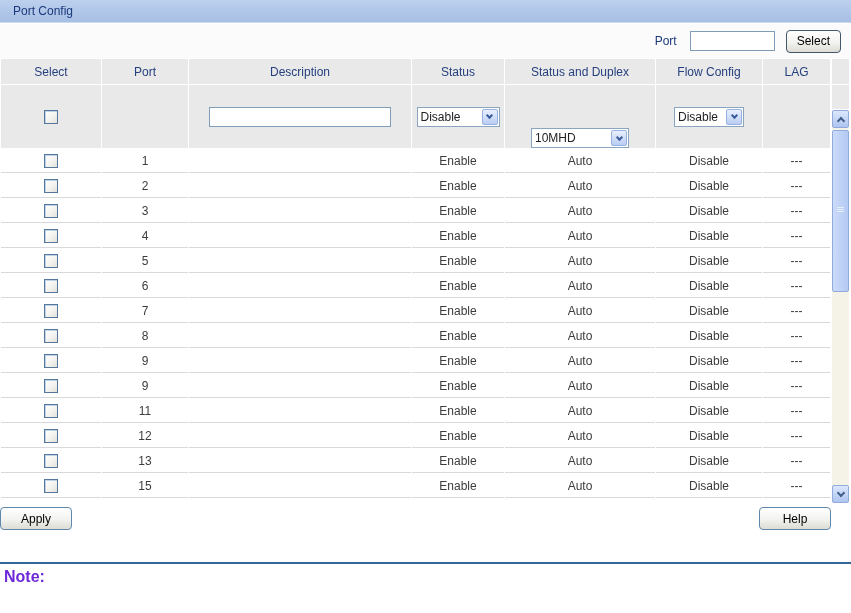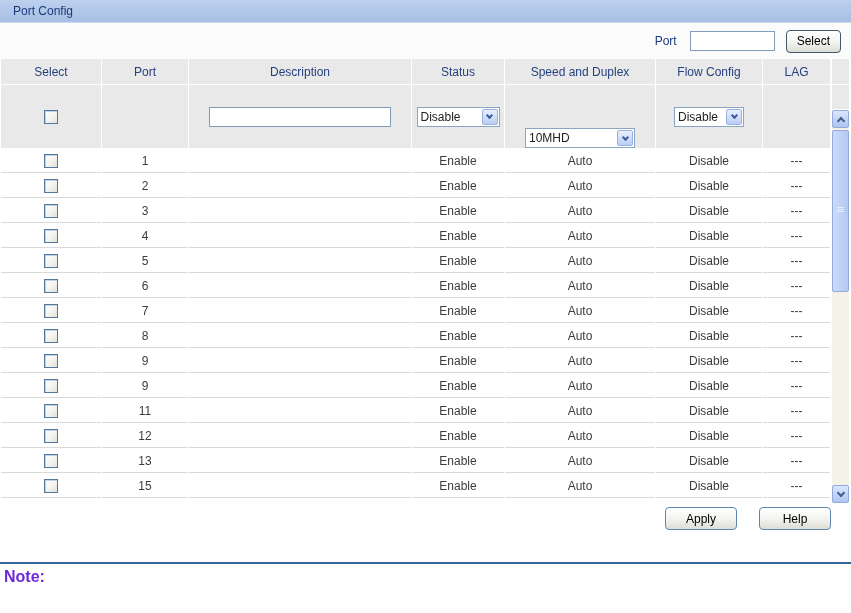--- a/index.html
+++ b/index.html
@@ -46,21 +46,21 @@
   
   .xpselect { display:inline-flex; align-items:center; height:20px;
     border:1px solid #8AA5C0; background:#fff; cursor:default; }
   .xpselect .stext { flex:1; font-size:12px; color:#222; text-align:left;
     padding:0 3px; white-space:nowrap; overflow:hidden; }
   .xpselect .abtn { width:16px; height:16px; margin:1px; border:1px solid #97B2E2;
     border-radius:2px; background:linear-gradient(#E9F0FD,#B9CCF3);
     display:flex; align-items:center; justify-content:center; }
   .chev-down { width:5px; height:5px; border-right:2px solid #3A5A9A;
     border-bottom:2px solid #3A5A9A; transform:rotate(45deg); margin-top:-2px; }
-  .w-status { width:83px; } .w-speed { width:110px;margin-top:43px; } .w-flow { width:70px; }
+  .w-status { width:83px; } .w-speed { width:98px;margin-top:43px; } .w-flow { width:70px; }
 
   
   input[type=checkbox] { appearance:none; -webkit-appearance:none;
     width:14px; height:14px; border:1px solid #54779B;
     background:linear-gradient(135deg,#FFFFFF 0%,#F4F3F0 55%,#E2E0D8 100%);
     box-shadow:inset 1px 1px 0 rgba(150,185,215,.6); vertical-align:middle; }
 
   
   .sbar { position:absolute; left:832px; top:110px; width:17px; height:393px;
     background:#F5F2E7; }
@@ -75,21 +75,21 @@
   .grip { position:absolute; left:4px; top:50%; margin-top:-4px; width:7px; }
   .grip i { display:block; height:1px; margin-bottom:1px; background:#8FA8D8;
     border-bottom:1px solid #E8EFFC; }
   .chev-up-s { width:6px; height:6px; border-left:2px solid #44608C;
     border-top:2px solid #44608C; transform:rotate(45deg); margin-top:3px; }
   .chev-down-s { width:6px; height:6px; border-right:2px solid #44608C;
     border-bottom:2px solid #44608C; transform:rotate(45deg); margin-bottom:3px; }
 
   
   .actions { position:absolute; left:0; top:507px; width:831px;
-    display:flex; justify-content:flex-end; gap:22px; }
+    display:flex; justify-content:space-between; gap:22px; }
   .actions .btn { width:72px; }
 
   
   .divider { position:absolute; left:0; top:562px; width:851px; height:2px;
     background:#336699; }
   .note-h { position:absolute; left:4px; top:568px; font-size:16px;
     font-weight:bold; color:#6d28d9; }
   .note-t { position:absolute; left:4px; top:593px; font-size:12px; color:#2A2A2A; }
 </style>
 </head>
@@ -116,21 +116,21 @@
         <col style="width:150px">
         <col style="width:106px">
       <col style="width:67px">
     </colgroup>
     <thead>
       <tr>
         <th>Select</th>
         <th>Port</th>
         <th>Description</th>
         <th>Status</th>
-        <th>Speed and Duplex</th>
+        <th>Status and Duplex</th>
         <th>Flow Config</th>
         <th>LAG</th>
       </tr>
       <tr class="filter">
         <td><input type="checkbox" style=""></td>
         <td></td>
         <td><input class="txt" type="text" value="" style=""></td>
         <td>
           <div class="xpselect w-status">
             <span class="stext">Disable</span>

